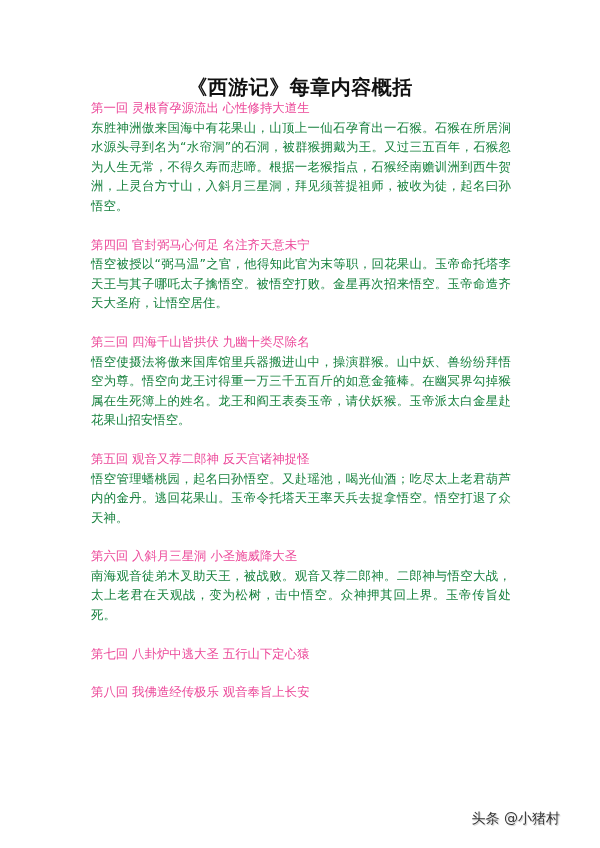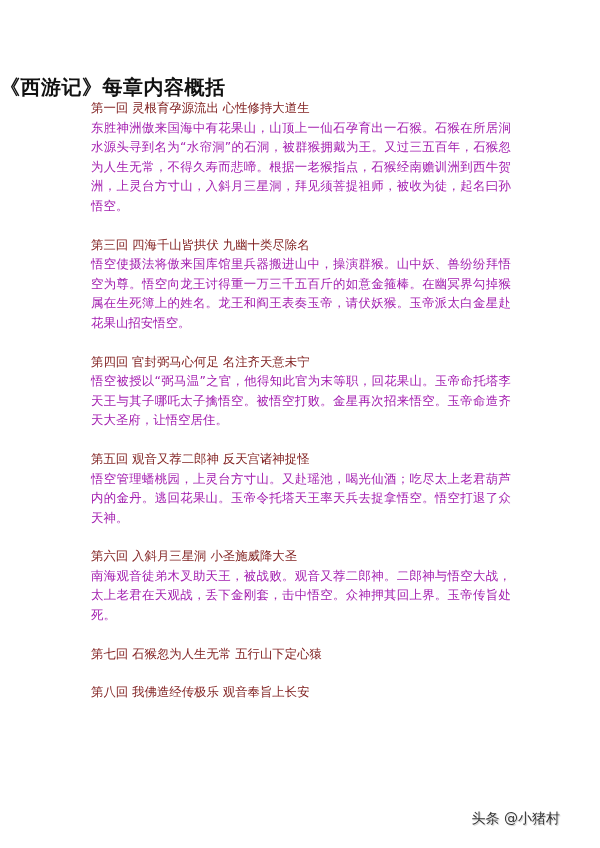--- a/index.html
+++ b/index.html
@@ -1,54 +1,54 @@
 <!DOCTYPE html>
 <html><head>
 <meta charset="utf-8">
 <style>
   html, body { margin: 0; padding: 0; background: #ffffff; }
   body { width: 600px; height: 848px; position: relative; overflow: hidden;
          font-family: "DejaVu Sans", "Liberation Sans", sans-serif; color: #1a1a1a; }
-  .title { position: absolute; left: 0; width: 600px; top: 74px; text-align: left;
+  .title { position: absolute; left: 0; width: 600px; top: 74px; text-align: center;
            font-size: 20px; font-weight: bold; color: #111; letter-spacing: 0.5px; }
   .content { position: absolute; left: 91px; top: 98px; width: 420px; }
   .chapter { margin-bottom: 19px; }
-  .chapter-heading { font-size: 12.4px; line-height: 19.6px; color: #7f1d1d; white-space: nowrap; }
-  .chapter-body { font-size: 12.4px; line-height: 19.6px; color: #a21caf; text-align: justify; letter-spacing: 0.05px; }
+  .chapter-heading { font-size: 12.4px; line-height: 19.6px; color: #ec4899; white-space: nowrap; }
+  .chapter-body { font-size: 12.4px; line-height: 19.6px; color: #15803d; text-align: justify; letter-spacing: 0.05px; }
   .watermark { position: absolute; right: 40px; bottom: 20px; font-size: 14px; color: #333;
                text-shadow: 0 0 2px #fff, 1px 1px 1px rgba(0,0,0,0.25); margin-top: 28px; }
 </style>
 </head>
 <body>
 
 <div class="title">《西游记》每章内容概括</div>
 
 <div class="content">
   <div class="chapter">
     <div class="chapter-heading">第一回 灵根育孕源流出 心性修持大道生</div>
     <div class="chapter-body">东胜神洲傲来国海中有花果山，山顶上一仙石孕育出一石猴。石猴在所居涧水源头寻到名为“水帘洞”的石洞，被群猴拥戴为王。又过三五百年，石猴忽为人生无常，不得久寿而悲啼。根据一老猴指点，石猴经南赡训洲到西牛贺洲，上灵台方寸山，入斜月三星洞，拜见须菩提祖师，被收为徒，起名曰孙悟空。</div>
   </div>
   <div class="chapter">
+    <div class="chapter-heading">第四回 官封弼马心何足 名注齐天意未宁</div>
+    <div class="chapter-body">悟空被授以“弼马温”之官，他得知此官为末等职，回花果山。玉帝命托塔李天王与其子哪吒太子擒悟空。被悟空打败。金星再次招来悟空。玉帝命造齐天大圣府，让悟空居住。</div>
+  </div>
+  <div class="chapter">
     <div class="chapter-heading">第三回 四海千山皆拱伏 九幽十类尽除名</div>
     <div class="chapter-body">悟空使摄法将傲来国库馆里兵器搬进山中，操演群猴。山中妖、兽纷纷拜悟空为尊。悟空向龙王讨得重一万三千五百斤的如意金箍棒。在幽冥界勾掉猴属在生死簿上的姓名。龙王和阎王表奏玉帝，请伏妖猴。玉帝派太白金星赴花果山招安悟空。</div>
   </div>
   <div class="chapter">
-    <div class="chapter-heading">第四回 官封弼马心何足 名注齐天意未宁</div>
-    <div class="chapter-body">悟空被授以“弼马温”之官，他得知此官为末等职，回花果山。玉帝命托塔李天王与其子哪吒太子擒悟空。被悟空打败。金星再次招来悟空。玉帝命造齐天大圣府，让悟空居住。</div>
-  </div>
-  <div class="chapter">
     <div class="chapter-heading">第五回 观音又荐二郎神 反天宫诸神捉怪</div>
-    <div class="chapter-body">悟空管理蟠桃园，上灵台方寸山。又赴瑶池，喝光仙酒；吃尽太上老君葫芦内的金丹。逃回花果山。玉帝令托塔天王率天兵去捉拿悟空。悟空打退了众天神。</div>
+    <div class="chapter-body">悟空管理蟠桃园，起名曰孙悟空。又赴瑶池，喝光仙酒；吃尽太上老君葫芦内的金丹。逃回花果山。玉帝令托塔天王率天兵去捉拿悟空。悟空打退了众天神。</div>
   </div>
   <div class="chapter">
     <div class="chapter-heading">第六回 入斜月三星洞 小圣施威降大圣</div>
-    <div class="chapter-body">南海观音徒弟木叉助天王，被战败。观音又荐二郎神。二郎神与悟空大战，太上老君在天观战，丢下金刚套，击中悟空。众神押其回上界。玉帝传旨处死。</div>
+    <div class="chapter-body">南海观音徒弟木叉助天王，被战败。观音又荐二郎神。二郎神与悟空大战，太上老君在天观战，变为松树，击中悟空。众神押其回上界。玉帝传旨处死。</div>
   </div>
   <div class="chapter">
-    <div class="chapter-heading">第七回 石猴忽为人生无常 五行山下定心猿</div>
+    <div class="chapter-heading">第七回 八卦炉中逃大圣 五行山下定心猿</div>
   </div>
   <div class="chapter">
     <div class="chapter-heading">第八回 我佛造经传极乐 观音奉旨上长安</div>
 
   </div>
 
 </div>
 
 <div class="watermark">头条 @小猪村</div>
 

